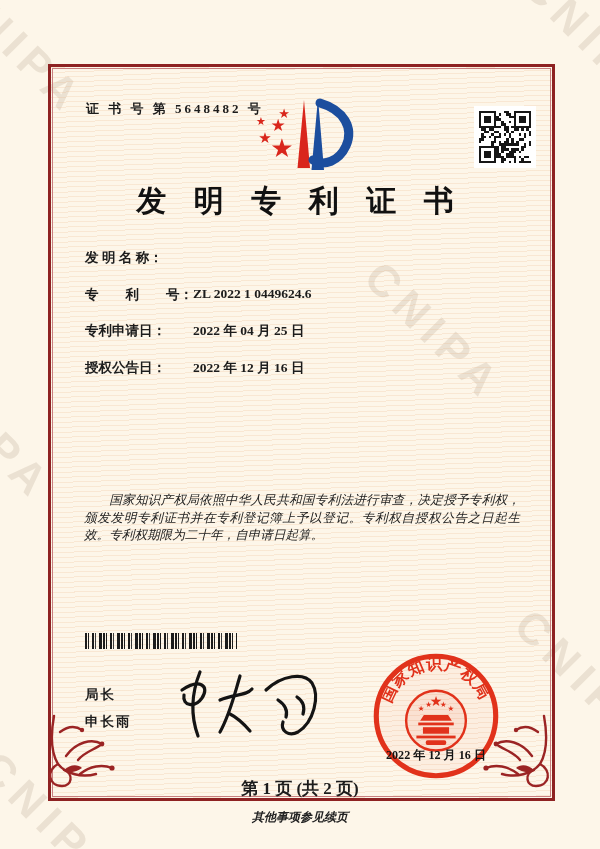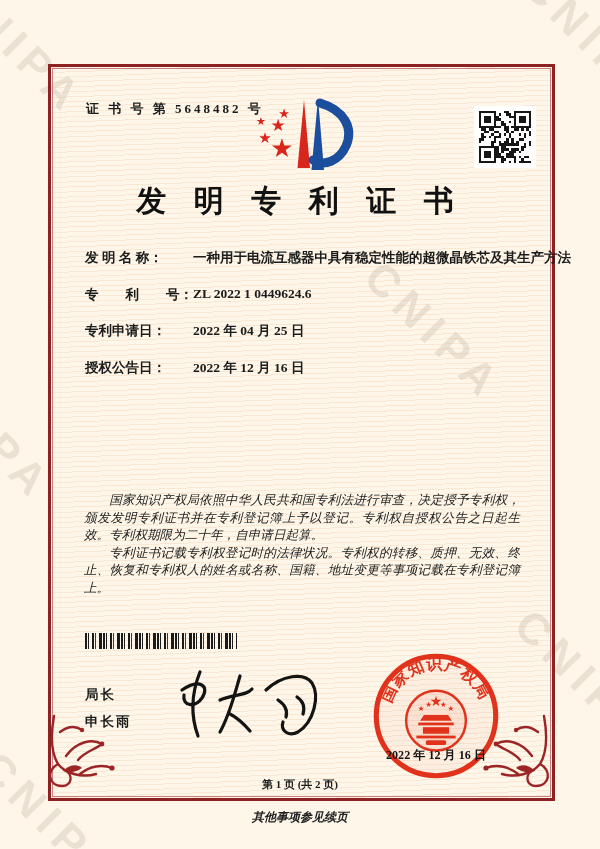--- a/index.html
+++ b/index.html
@@ -71,21 +71,21 @@
       #3a3a3a 10px 11px, transparent 11px 14px,
       #1b1b1b 14px 17px, transparent 17px 18px);
   }
   .officer{position:absolute;left:85px;top:686px;z-index:2;font-weight:bold;}
   .officer .otitle{font-size:13.5px;letter-spacing:2px;}
   .officer .oname{font-size:13.5px;letter-spacing:2px;margin-top:9px;}
   .sig{position:absolute;left:170px;top:660px;width:160px;height:84px;z-index:2;}
   .seal{position:absolute;left:366px;top:646px;width:140px;height:140px;z-index:4;}
   .page-info{
     position:absolute;left:0;top:777px;width:600px;text-align:center;z-index:2;
-    font-size:11px;font-weight:600;
+    font-size:17px;font-weight:600;
   }
   .cont-note{
     position:absolute;left:0;top:809px;width:600px;text-align:center;z-index:2;
     font-size:12px;font-style:italic;font-weight:600;color:#222;
   }
 </style>
 </head>
 <body>
 
 <div class="wm" style="left:-28px;top:-34px;">CNIPA</div>
@@ -372,41 +372,39 @@
       <div style="grid-area: 21 / 20;"></div>
       <div style="grid-area: 21 / 21;"></div>
     </div>
   </div>
 
 <div class="title">发 明 专 利 证 书</div>
 
 <div class="fields">
   <div class="frow">
     <span class="flabel">发 明 名 称：</span>
-    <span class="fvalue">一种用于电流互感器中具有稳定性能的超微晶铁芯及其生产方法</span>
   </div>
   <div class="frow">
     <span class="flabel">专　　利　　号：</span>
     <span class="fvalue">ZL 2022 1 0449624.6</span>
   </div>
   <div class="frow">
     <span class="flabel">专利申请日：</span>
     <span class="fvalue">2022 年 04 月 25 日</span>
   </div>
   <div class="grant">
     <span class="pair">
       <span class="flabel">授权公告日：</span>
       <span class="fvalue">2022 年 12 月 16 日</span>
     </span>
   </div>
 </div>
 
 <div class="paras">
   <p>国家知识产权局依照中华人民共和国专利法进行审查，决定授予专利权，颁发发明专利证书并在专利登记簿上予以登记。专利权自授权公告之日起生效。专利权期限为二十年，自申请日起算。</p>
-  <p>专利证书记载专利权登记时的法律状况。专利权的转移、质押、无效、终止、恢复和专利权人的姓名或名称、国籍、地址变更等事项记载在专利登记簿上。</p>
 </div>
 
 <div class="barcode"></div>
 
 <div class="officer">
   <div class="otitle">局长</div>
   <div class="oname">申长雨</div>
 </div>
 
 <svg class="sig" viewBox="0 0 160 84">

